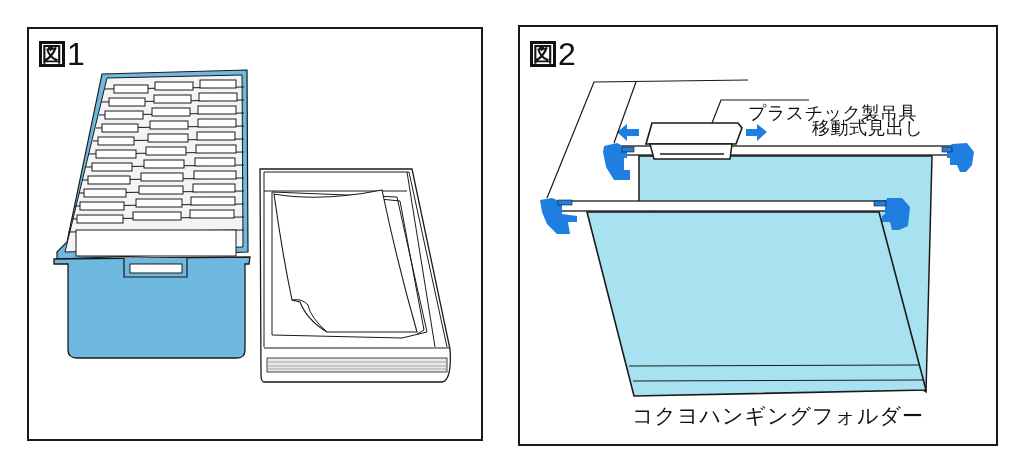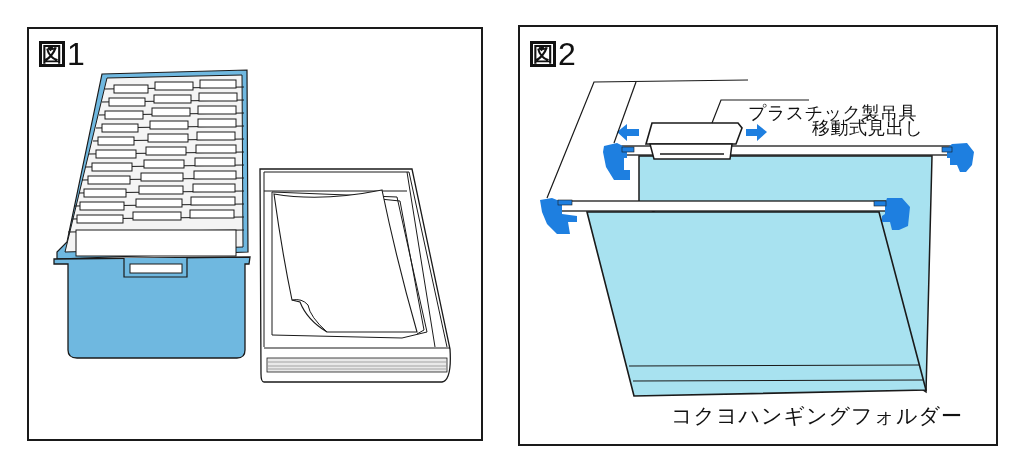--- a/index.html
+++ b/index.html
@@ -9,21 +9,21 @@
   #panel2 { left:518px; top:25px; width:480px; height:421px; }
   .fig-label { position:absolute; display:flex; align-items:center; font-weight:400; color:#111; }
   .fig-kanji { display:inline-block; width:26px; height:26px; border:3px solid #111; box-sizing:border-box; font-size:20px; line-height:20px; text-align:center; font-weight:700; }
   .fig-num { font-size:32px; line-height:32px; margin-left:2px; font-family:"Liberation Sans","DejaVu Sans",sans-serif; }
   #fig1-label { left:10px; top:9px; }
   #fig2-label { left:10px; top:11px; }
   svg { position:absolute; left:0; top:0; }
   .callout { position:absolute; font-size:18px; color:#111; white-space:nowrap; letter-spacing:0.5px;margin-top:39px; }
   #callout-hanger { left:228px; top:35px; }
   #callout-index { left:292px; top:50px; }
-  #caption { position:absolute; left:112px; top:375px; font-size:21px; color:#111; letter-spacing:1px; white-space:nowrap;margin-left:39px; }
+  #caption { position:absolute; left:112px; top:375px; font-size:21px; color:#111; letter-spacing:1px; white-space:nowrap; }
 </style>
 </head>
 <body>
 
 <div id="panel1" class="panel">
   <div id="fig1-label" class="fig-label">
     <span class="fig-kanji">図</span>
     <span class="fig-num">1</span>
   </div>
 

